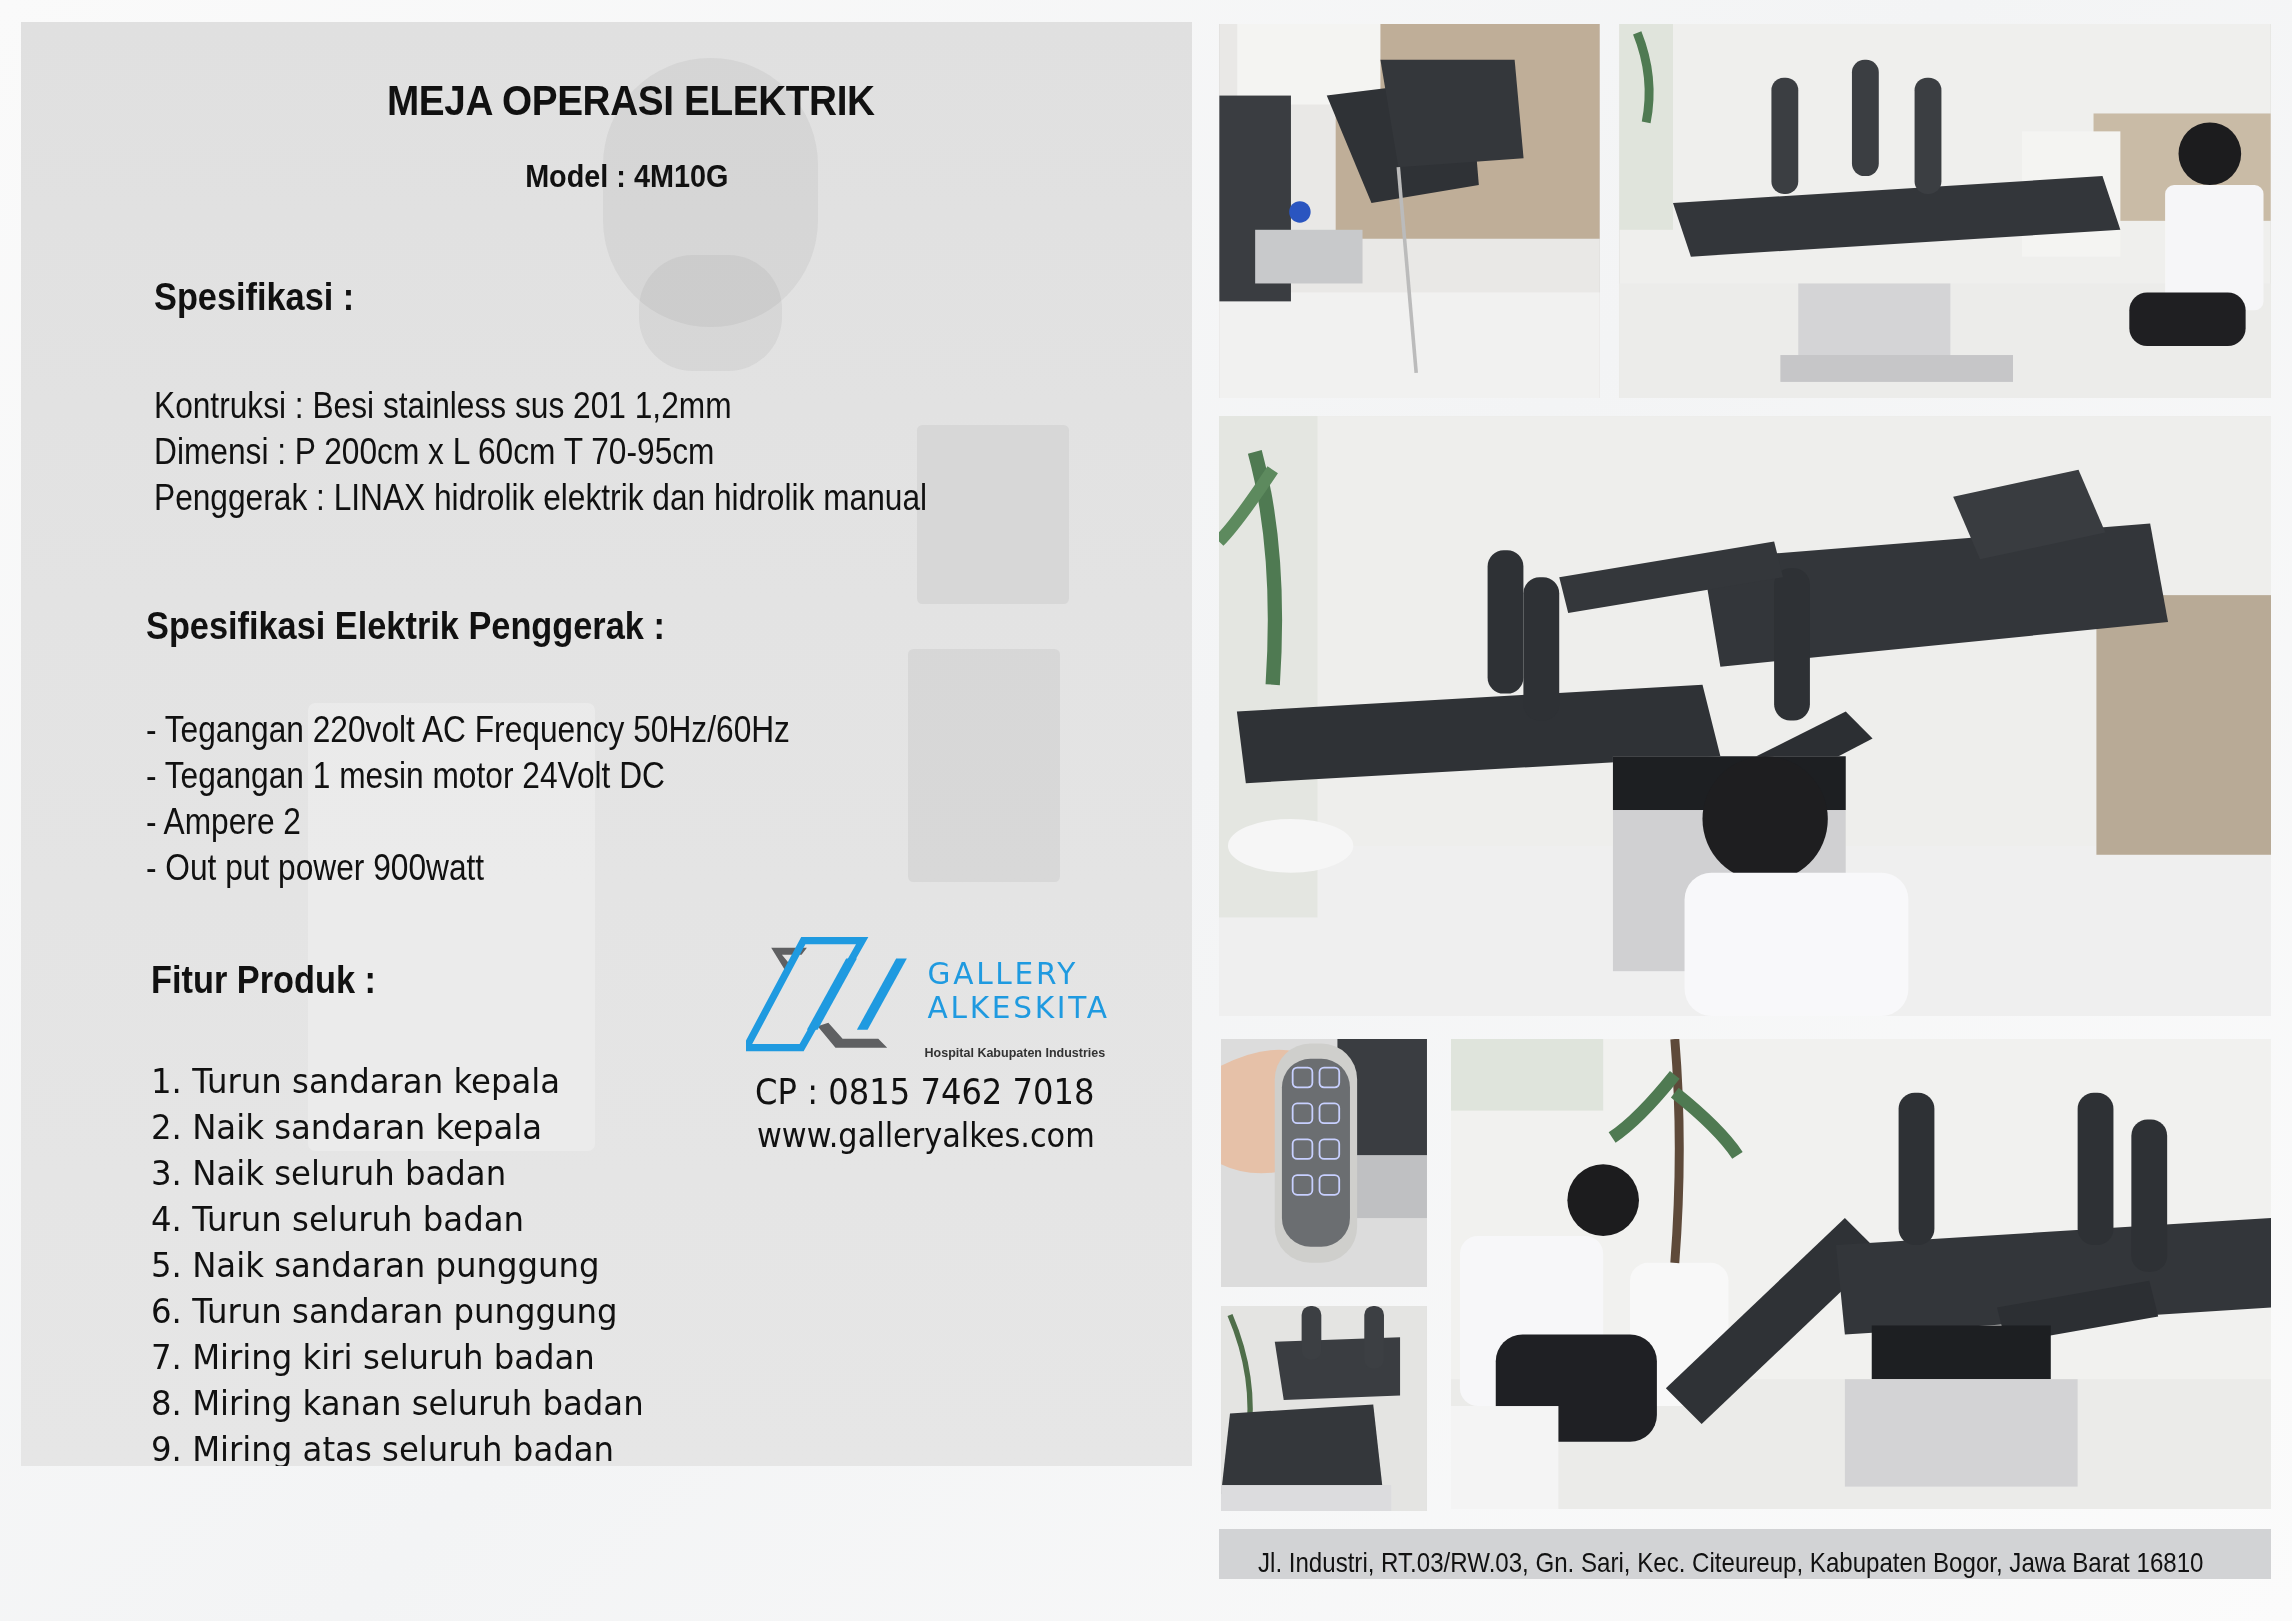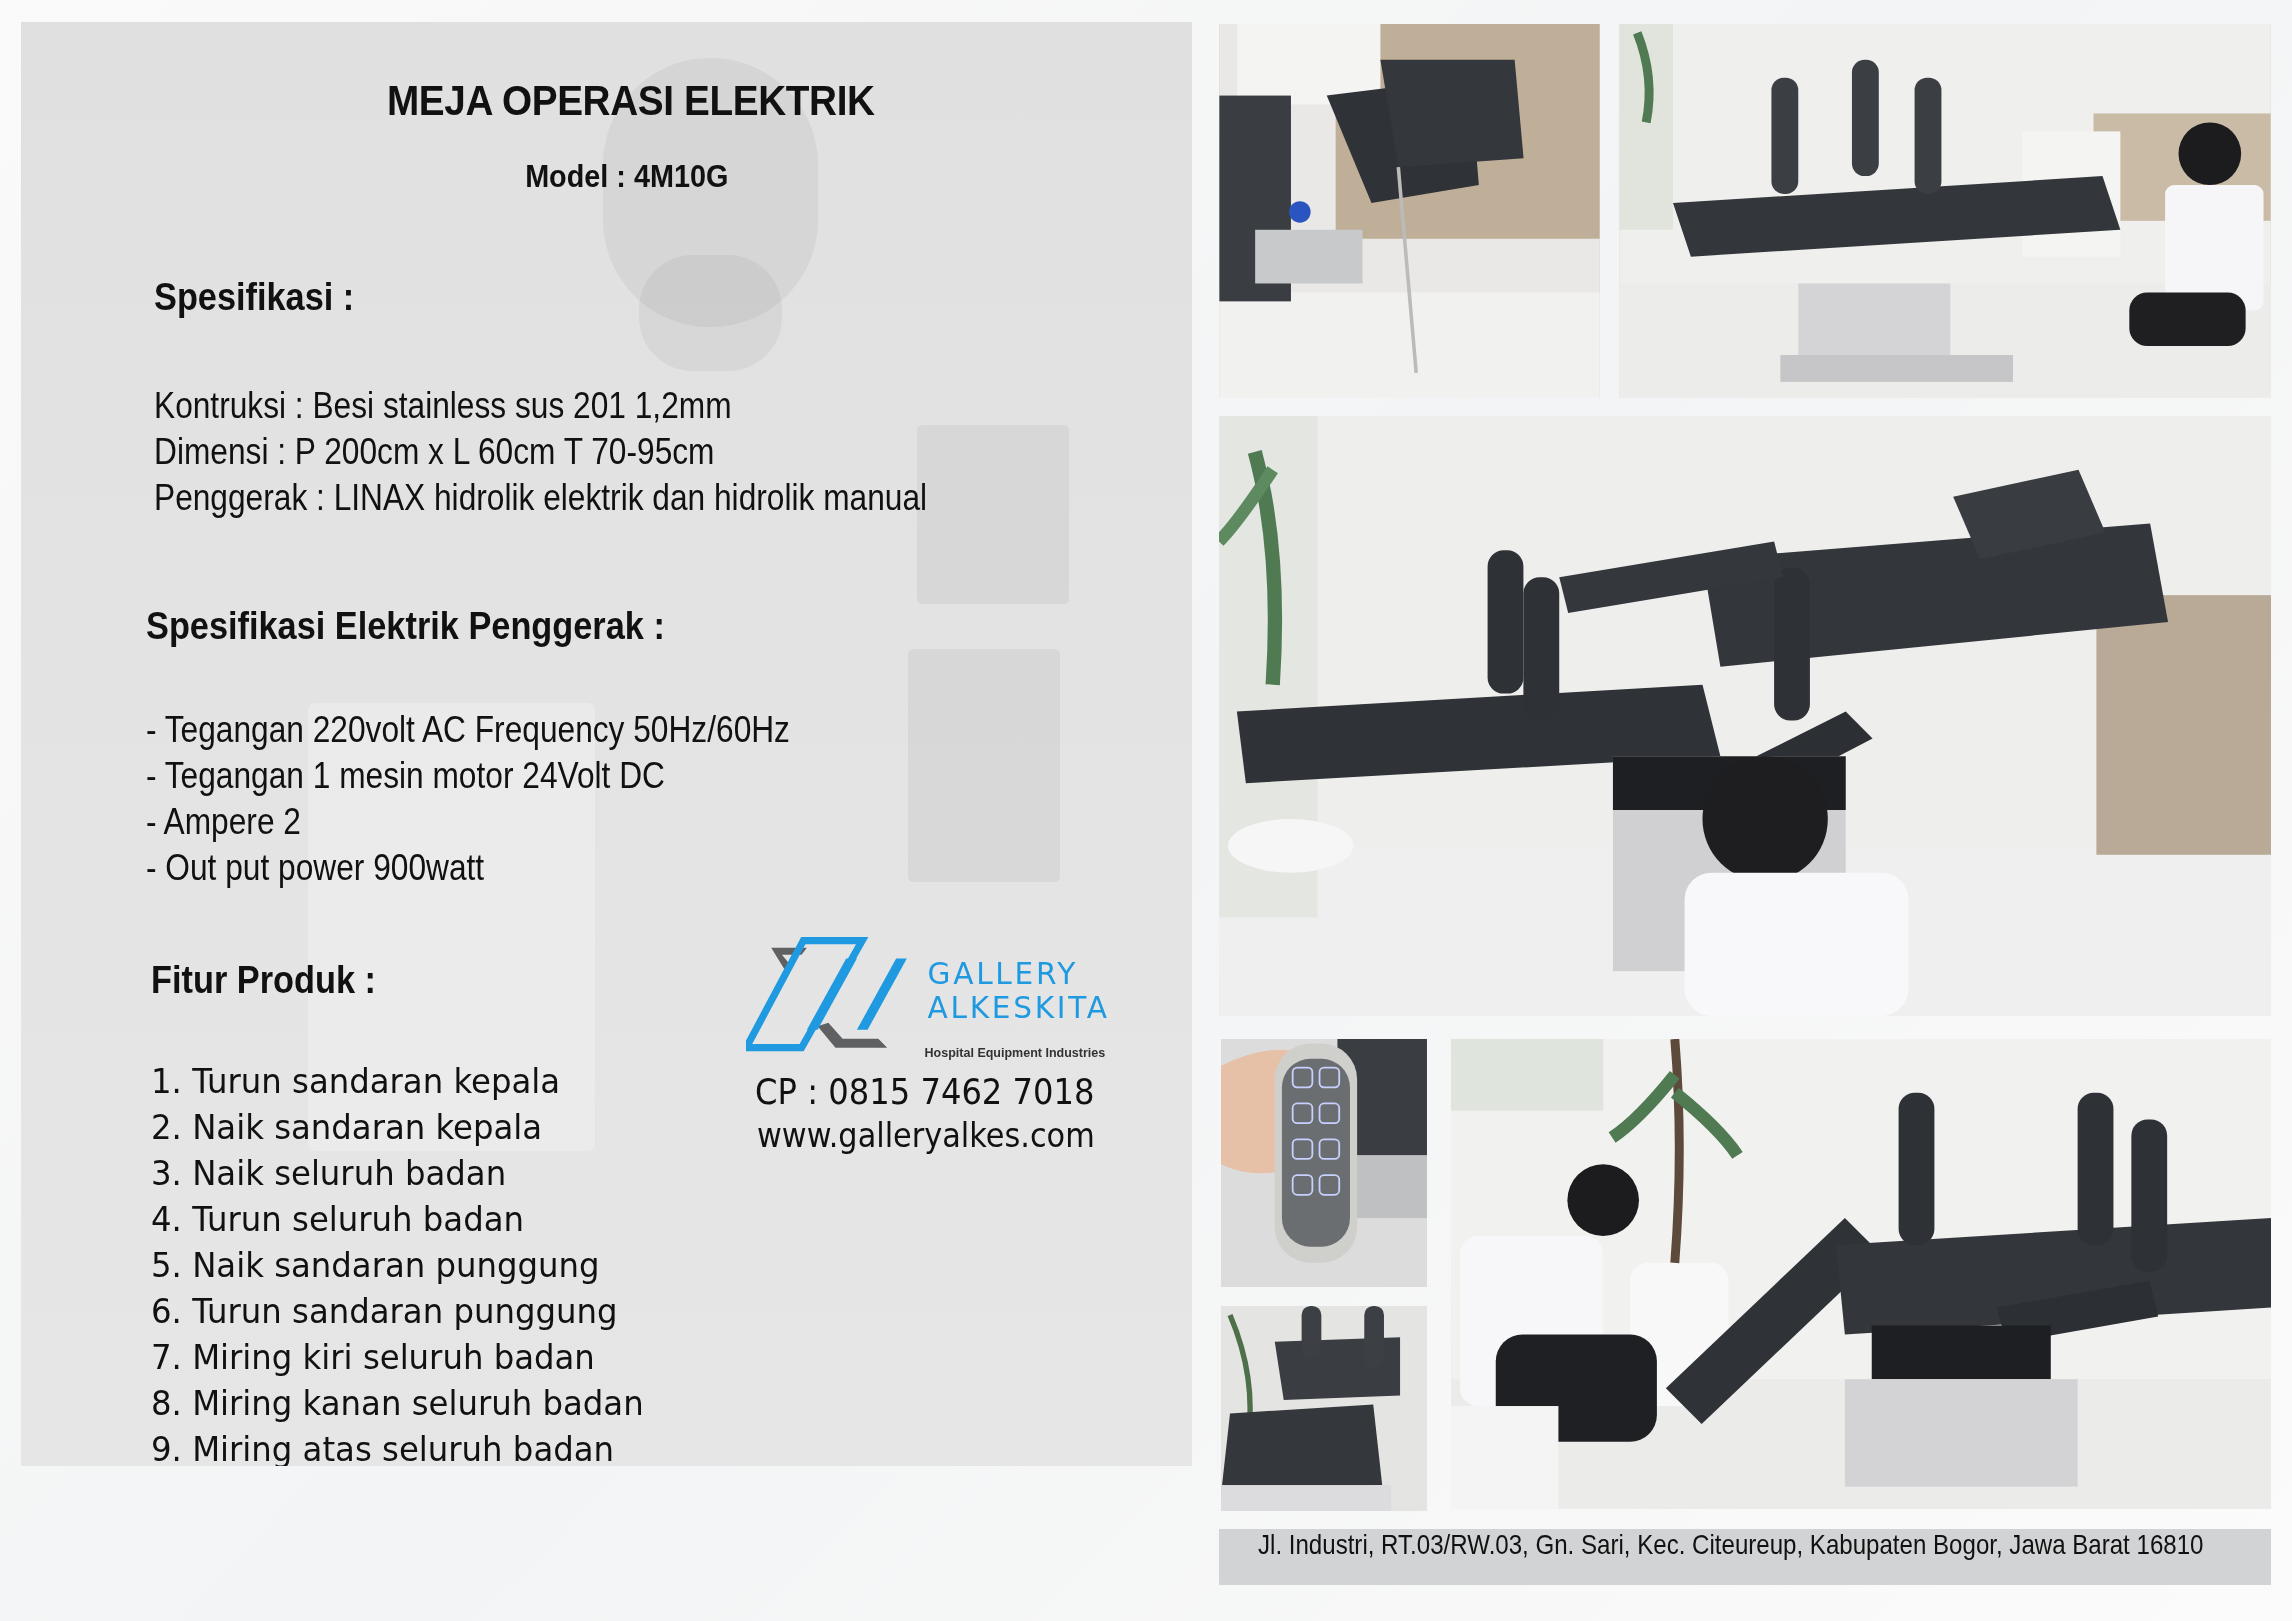--- a/index.html
+++ b/index.html
@@ -36,22 +36,22 @@
     position: absolute; left: 182px; font-family: "DejaVu Sans", sans-serif; font-size: 29.6px;
     color: #1f9ae0; letter-spacing: 2.7px; white-space: nowrap;
   }
   .brand1 { top: 19.7px; } .brand2 { top: 54px; }
   .brand-sub { position: absolute; left: 179px; top: 109px; font-size: 12.5px; font-weight: bold; color: #333; white-space: nowrap; }
   .cp { position: absolute; left: 734px; top: 1050px; font-family: "DejaVu Sans", sans-serif; font-size: 35px; white-space: nowrap; transform-origin:left top; transform: scaleX(0.92); }
   .web { position: absolute; left: 736px; top: 1094px; font-family: "DejaVu Sans", sans-serif; font-size: 33px; white-space: nowrap; transform-origin:left top; transform: scaleX(0.92); }
 
   .photo { position: absolute; overflow: hidden; background: #d8d8d6; }
   .address-bar {
-    position: absolute; left: 1219px; top: 1529px; width: 1052px; height: 56px;
-    background: #d2d3d5; display: flex; align-items: flex-start;
+    position: absolute; left: 1219px; top: 1529px; width: 1052px; height: 50px;
+    background: #d2d3d5; display: flex; align-items: flex-end;
   }
   .address-bar span { margin-left: 39px; font-size: 28px; white-space: nowrap; transform-origin: left center; transform: scaleX(0.86); display: inline-block; color: #111; }
 </style>
 </head>
 <body>
 
 <div class="left-panel">
 
   <div class="ghost dark" style="left:582px; top:36px; width:215px; height:269px; border-radius:107px;"></div>
   <div class="ghost dark" style="left:618px; top:233px; width:143px; height:116px; border-radius:54px;"></div>
@@ -97,21 +97,21 @@
       <polygon points="28,12 68,12 62,20 40,20 50,32 44,38" fill="#5f6062"></polygon>
       <polygon points="80,100 100,124 158,124 148,114 108,114 92,96" fill="#5f6062"></polygon>
 
       <polygon points="64,4 130,4 62,124 0,124" fill="none" stroke="#1f9ae0" stroke-width="8"></polygon>
 
       <polygon points="112,24 124,24 80,104 68,104" fill="#1f9ae0"></polygon>
       <polygon points="168,24 180,24 136,104 124,104" fill="#1f9ae0"></polygon>
     </svg>
     <div class="brand1">GALLERY</div>
     <div class="brand2">ALKESKITA</div>
-    <div class="brand-sub">Hospital Equipment Industries</div>
+    <div class="brand-sub">Hospital Kabupaten Industries</div>
   </div>
   <div class="cp">CP : 0815 7462 7018</div>
   <div class="web">www.galleryalkes.com</div>
 </div>
 
 <div class="photo" style="left:1219px; top:24px; width:381px; height:374px;">
   <svg width="381" height="374" viewBox="0 0 425 418">
     <rect width="425" height="418" fill="#e9e8e6"></rect>
     <rect x="0" y="300" width="425" height="118" fill="#f1f1f0"></rect>
     <rect x="130" y="0" width="295" height="240" fill="#bfae98"></rect>

